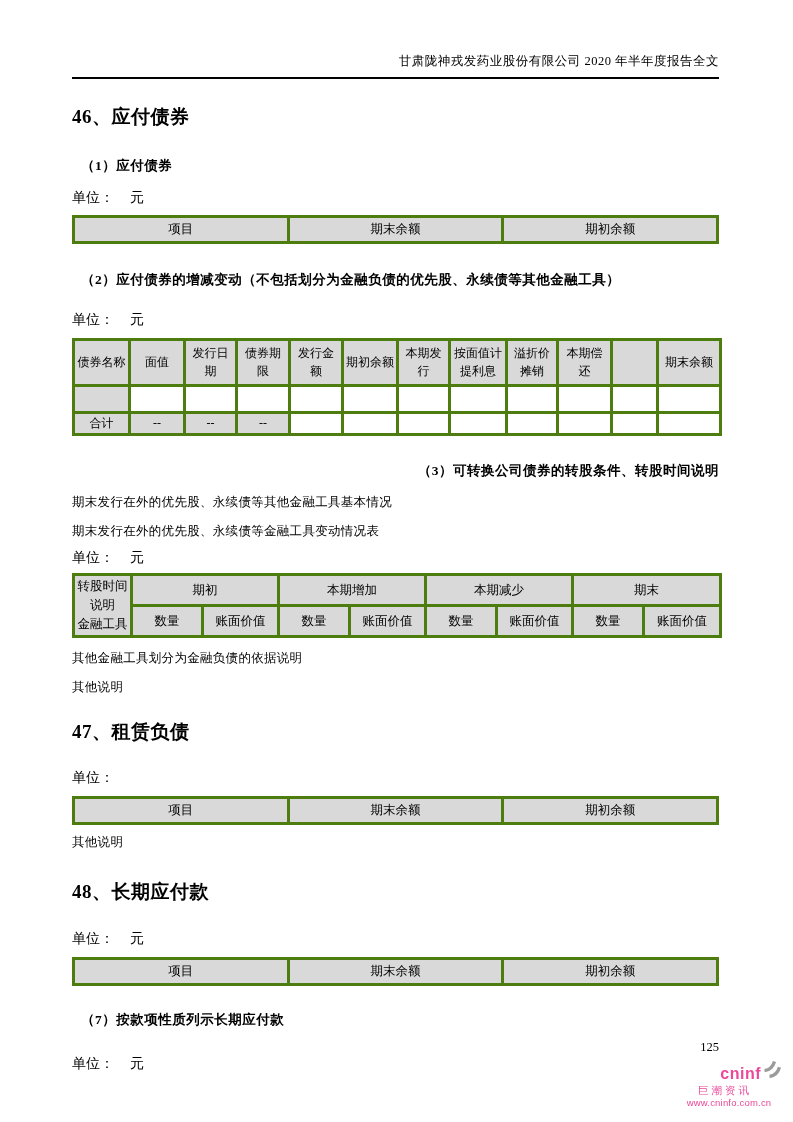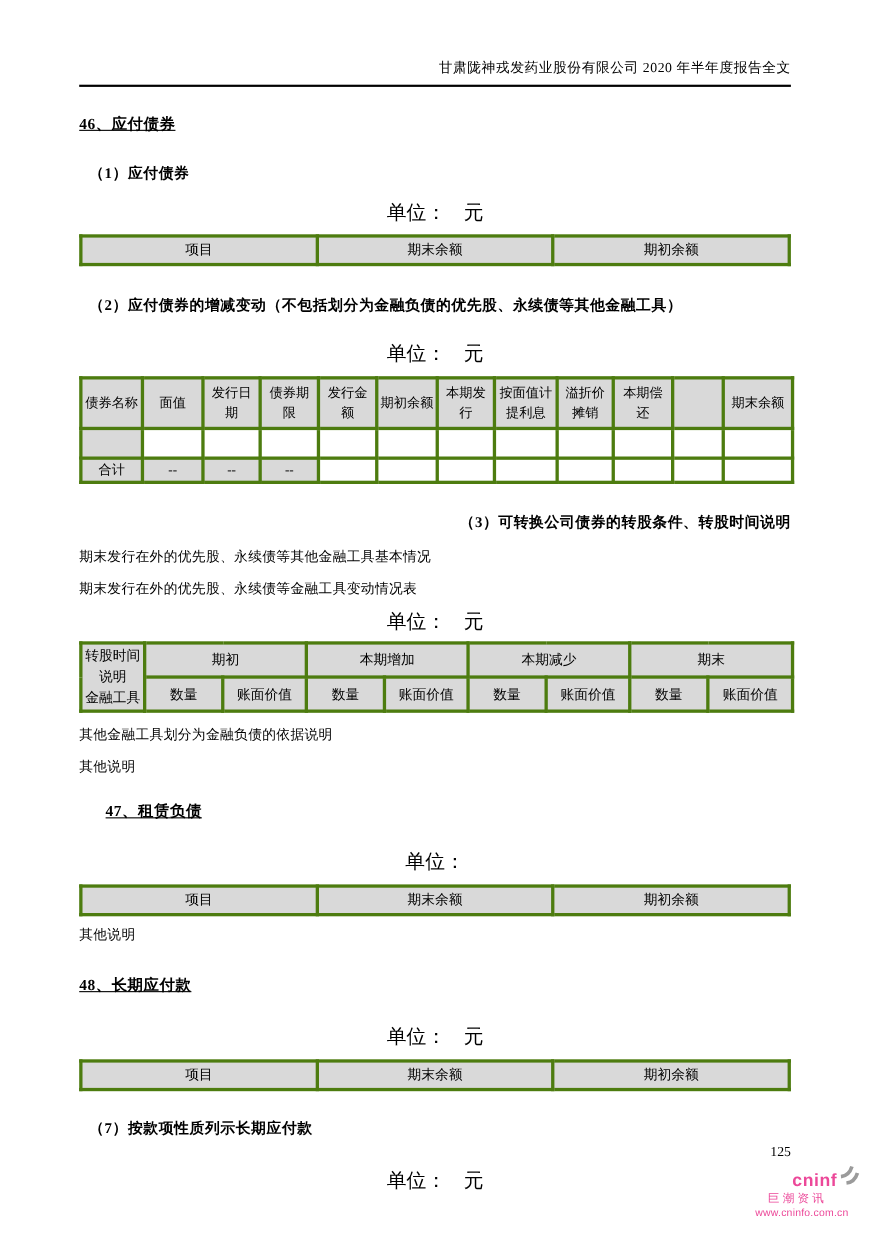--- a/index.html
+++ b/index.html
@@ -9,25 +9,25 @@
     position:relative; width:793px; height:1122px; background:#fff;
     margin:0 auto; overflow:hidden;
   }
   .content { padding:53px 74px 0 72px; }
 
   .report-title {
     font-size:12.5px; text-align:right; letter-spacing:.5px;
     padding-bottom:7px; border-bottom:2px solid #000;
   }
 
-  .sec-title { font-size:14px; font-weight:bold; letter-spacing:.5px;text-decoration:underline; }
+  .sec-title { font-size:19px; font-weight:bold; letter-spacing:.5px; }
   .sub-title { font-size:13.5px; font-weight:bold; letter-spacing:.5px; padding-left:9px; }
   .note { font-size:12.5px; letter-spacing:.3px; }
 
-  .unit-line { font-size:18px; text-align:center; }
+  .unit-line { font-size:14px; text-align:left; }
   .unit-line .currency { margin-left:16px; }
   .unit-line .currency:empty { margin-left:0; }
 
   table { width:100%; border-collapse:collapse; table-layout:fixed;
           border:2px solid #000; font-size:12.5px; }
   th, td { border:3px solid #4d7c0f; font-weight:normal; text-align:center;
            vertical-align:middle; padding:1px 2px; line-height:1.45; }
   .shaded { background:#d9d9d9; }
 
   .t-simple th { height:26px; }
@@ -46,21 +46,21 @@
   .mt-unit1 { margin-top:14px; margin-bottom:8px; }
   .mt-sub2  { margin-top:27px; }
   .mt-unit2 { margin-top:22px; margin-bottom:9px; }
   .mt-sub3  { margin-top:26px;text-align:right; }
   .mt-sub4  { margin-top:27px; }
   .mt-note1 { margin-top:14px; }
   .mt-note2 { margin-top:12px; }
   .mt-unit3 { margin-top:9px;  margin-bottom:6px; }
   .mt-note3 { margin-top:12px; }
   .mt-note4 { margin-top:12px; }
-  .mt-h47   { margin-top:23px;margin-left:24px; }
+  .mt-h47   { margin-top:23px; }
   .mt-unit4 { margin-top:24px; margin-bottom:9px; }
   .mt-note5 { margin-top:9px; }
   .mt-h48   { margin-top:28px; }
   .mt-unit5 { margin-top:25px; margin-bottom:9px; }
   .mt-sub48 { margin-top:25px; }
   .mt-unit6 { margin-top:26px; }
 
   .page-number {
     position:absolute; top:1040px; right:74px; font-size:12.5px;
   }

